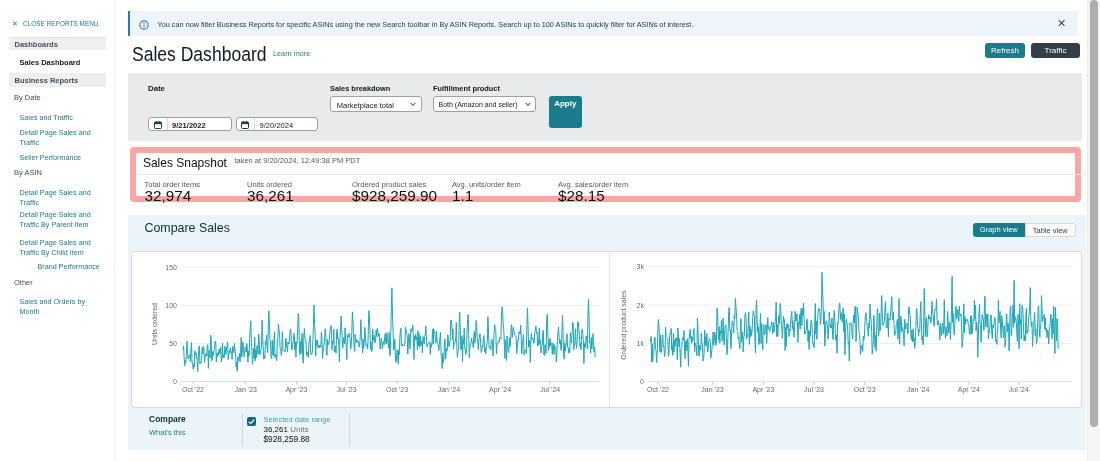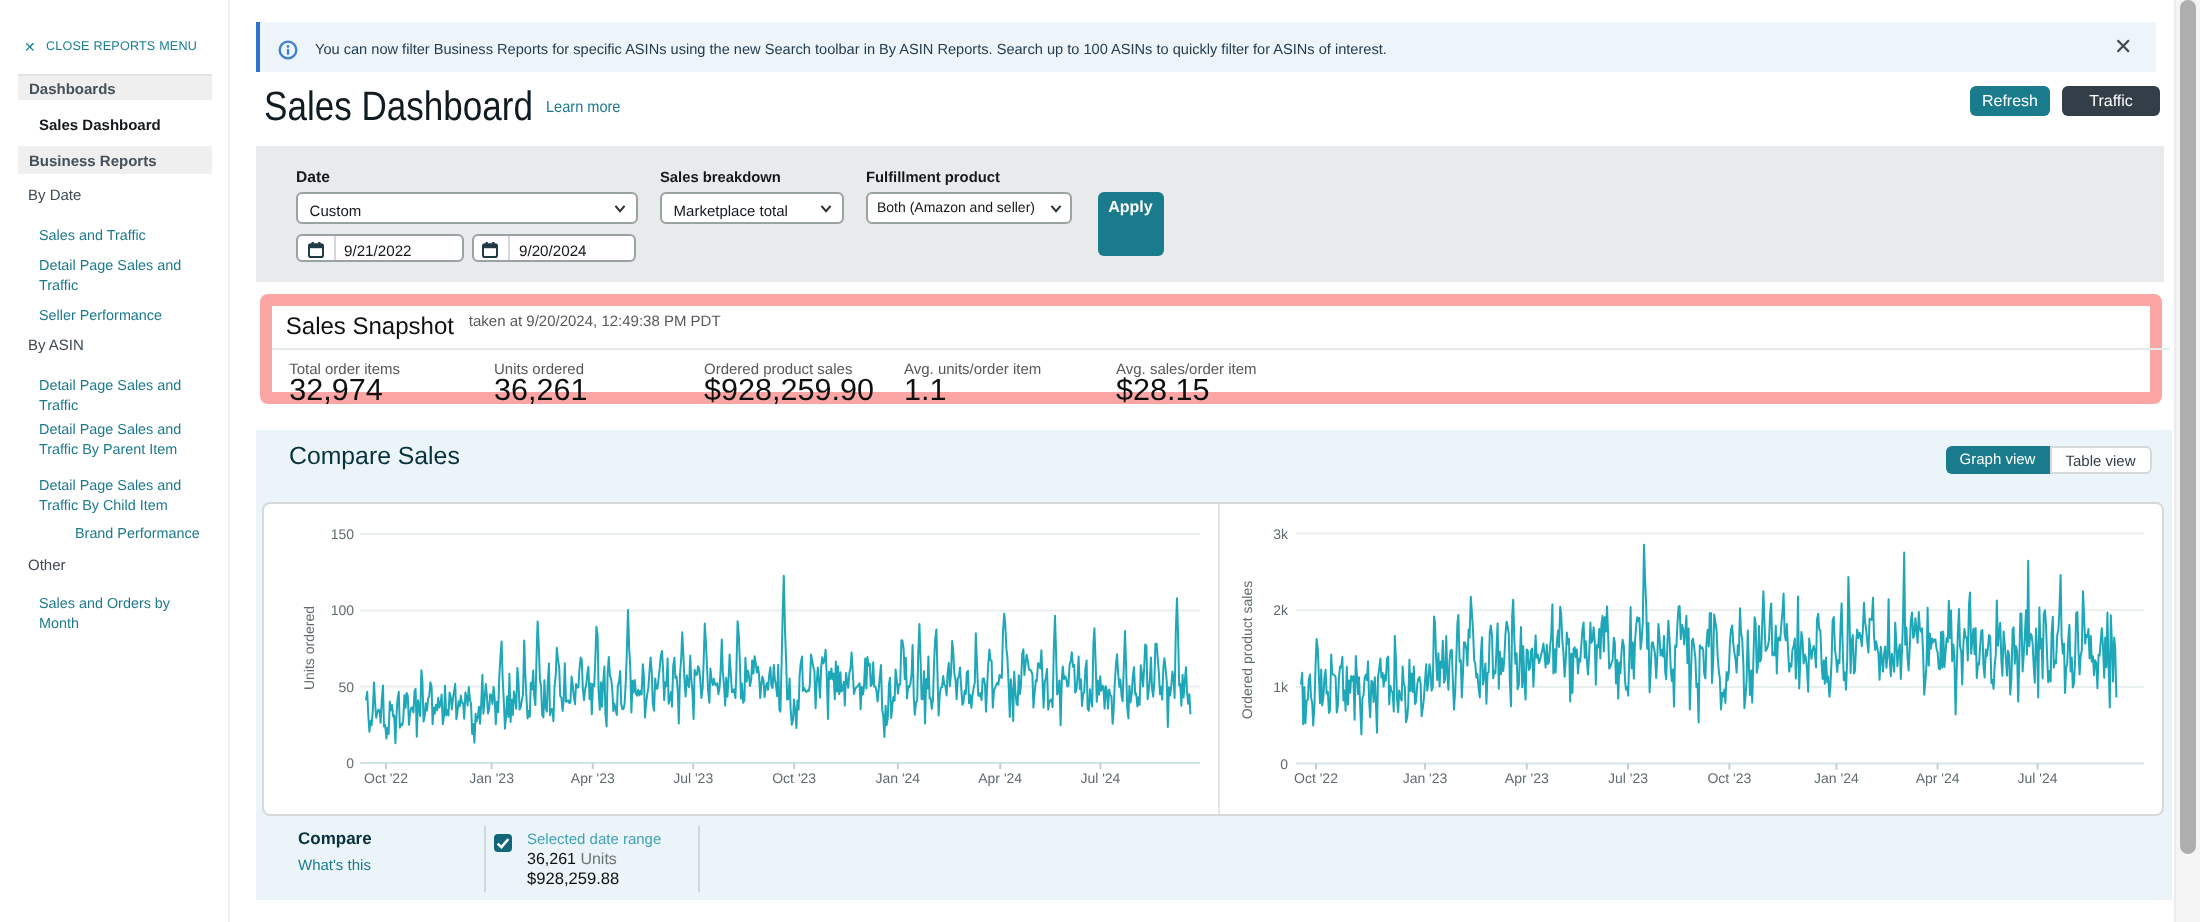--- a/index.html
+++ b/index.html
@@ -40,27 +40,21 @@
 <div class="abs" style="left:157.5px;top:19.8px;color:#243c50;font-size:7.3px;">You can now filter Business Reports for specific ASINs using the new Search toolbar in By ASIN Reports. Search up to 100 ASINs to quickly filter for ASINs of interest.</div>
 <div class="abs" style="left:1057px;top:17px;color:#3c4852;font-size:11px;">✕</div>
 
 <div class="abs" style="left:131.8px;top:41.5px;color:#101b22;font-size:20.5px;transform:scaleX(0.855);transform-origin:0 0;white-space:nowrap;">Sales Dashboard</div>
 <div class="abs teal" style="left:273px;top:48.5px;font-size:8px;transform:scaleX(0.91);transform-origin:0 0;white-space:nowrap;">Learn more</div>
 <div class="abs" style="left:985px;top:42.5px;width:40px;height:15.5px;background:#1a7b8c;border-radius:3px;color:#fff;font-size:8px;text-align:center;line-height:15.5px;">Refresh</div>
 <div class="abs" style="left:1031px;top:42.5px;width:49px;height:15.5px;background:#333e48;border-radius:3px;color:#fff;font-size:8px;text-align:center;line-height:15.5px;">Traffic</div>
 
 <div class="abs" style="left:128px;top:72.5px;width:954px;height:68px;background:#e9eaeb;"></div>
 <div class="abs" style="left:148px;top:84px;color:#14191e;font-size:7.8px;font-weight:bold;">Date</div>
-<div class="abs" style="left:148px;top:96px;width:171px;height:15.5px;background:#fff;border:1px solid #9aa3a3;border-radius:3px;">
-  <span class="abs" style="left:5.8px;top:3.6px;font-size:7.5px;color:#14191e;">Custom</span>
-  <svg class="abs" style="right:5px;top:5px;" width="6" height="5" viewBox="0 0 6 5">
-        <path d="M0.7 0.9 L3 3.6 L5.3 0.9" fill="none" stroke="#2a3338" stroke-width="1"></path>
-      </svg>
-</div>
-<div class="abs" style="left:148px;top:116.5px;width:84px;height:14px;background:#fff;border:1px solid #9aa3a3;border-radius:3px;">
+<div class="abs" style="left:148px;top:116.5px;width:84px;height:14px;background:#fff;border:1px solid #9aa3a3;border-radius:3px;font-weight:bold;">
   <svg class="abs" style="left:4.8px;top:3.1px;" width="8" height="8" viewBox="0 0 8 8">
         <rect x="0.5" y="1.1" width="7" height="6.4" rx="0.9" fill="none" stroke="#213b46" stroke-width="1"></rect>
         <rect x="0.5" y="1.1" width="7" height="2" fill="#213b46"></rect>
         <rect x="1.8" y="0" width="1.1" height="1.8" fill="#213b46"></rect>
         <rect x="5.1" y="0" width="1.1" height="1.8" fill="#213b46"></rect>
       </svg>
   <div class="abs" style="left:17.5px;top:0;width:0;height:12.5px;border-left:1px solid #d4d8d8;"></div>
   <span class="abs" style="left:23px;top:3px;font-size:7.6px;color:#14191e;">9/21/2022</span>
 </div>
 <div class="abs" style="left:235.5px;top:116.5px;width:82.5px;height:14px;background:#fff;border:1px solid #9aa3a3;border-radius:3px;">

